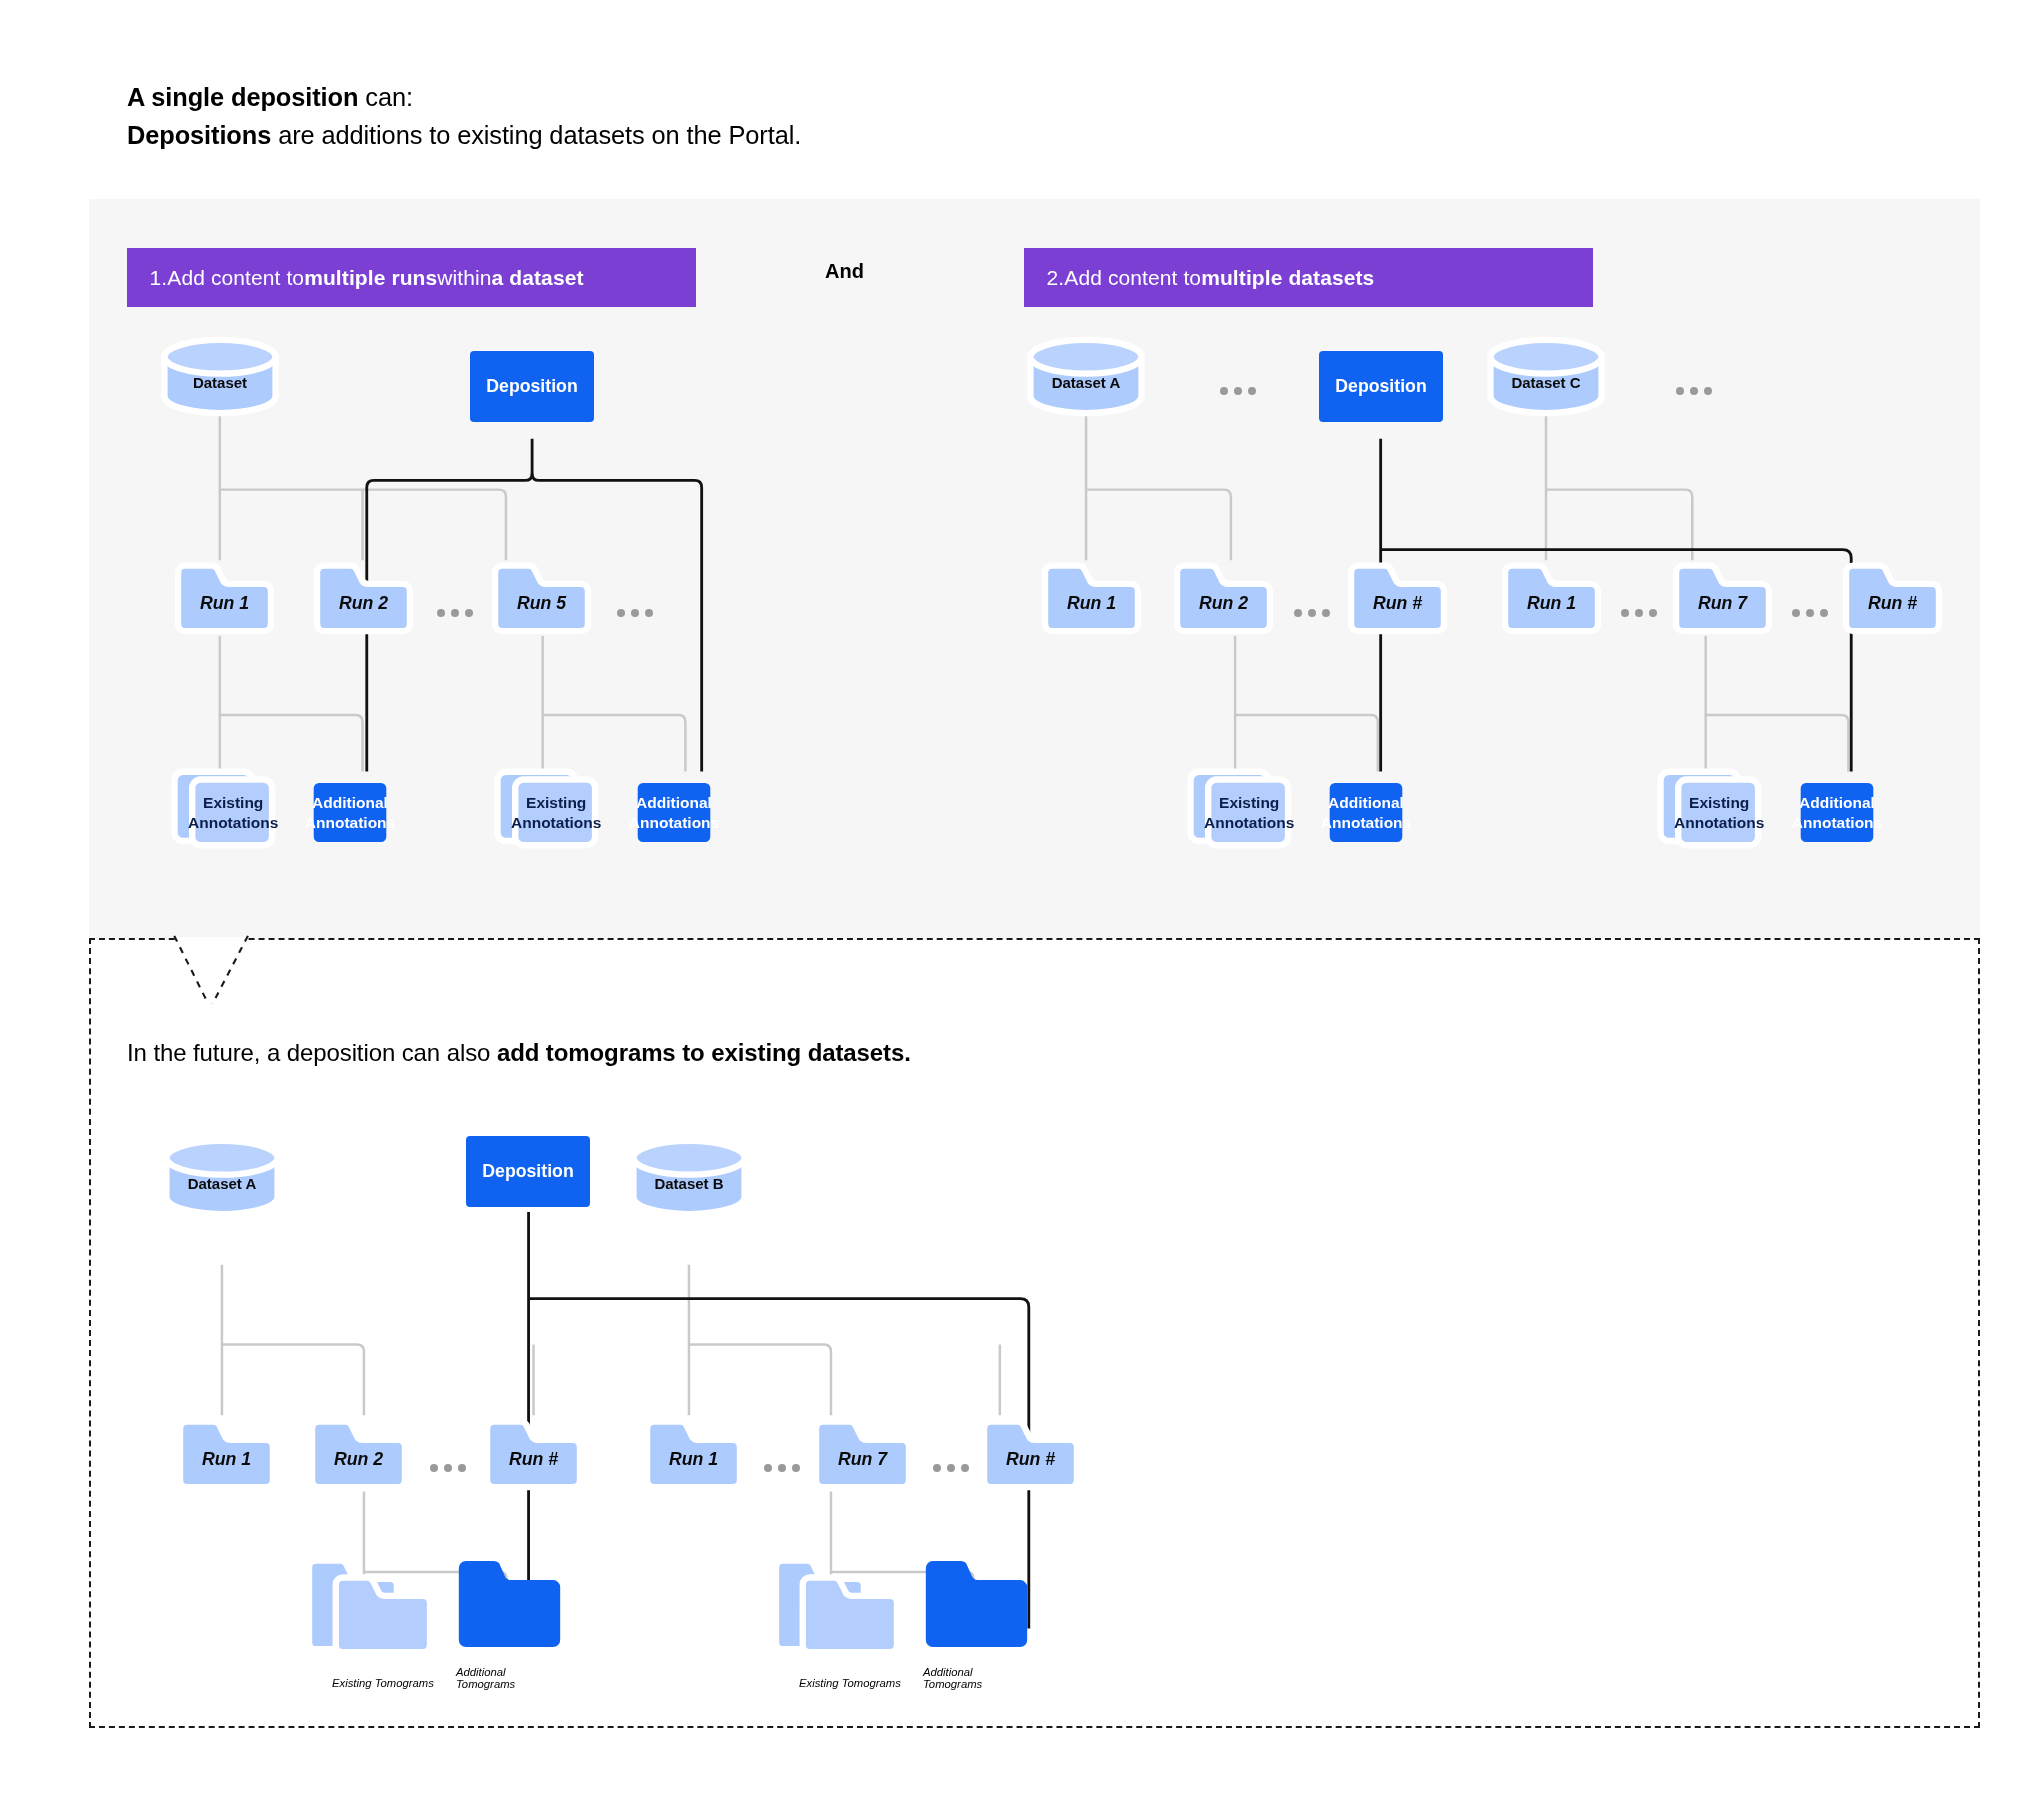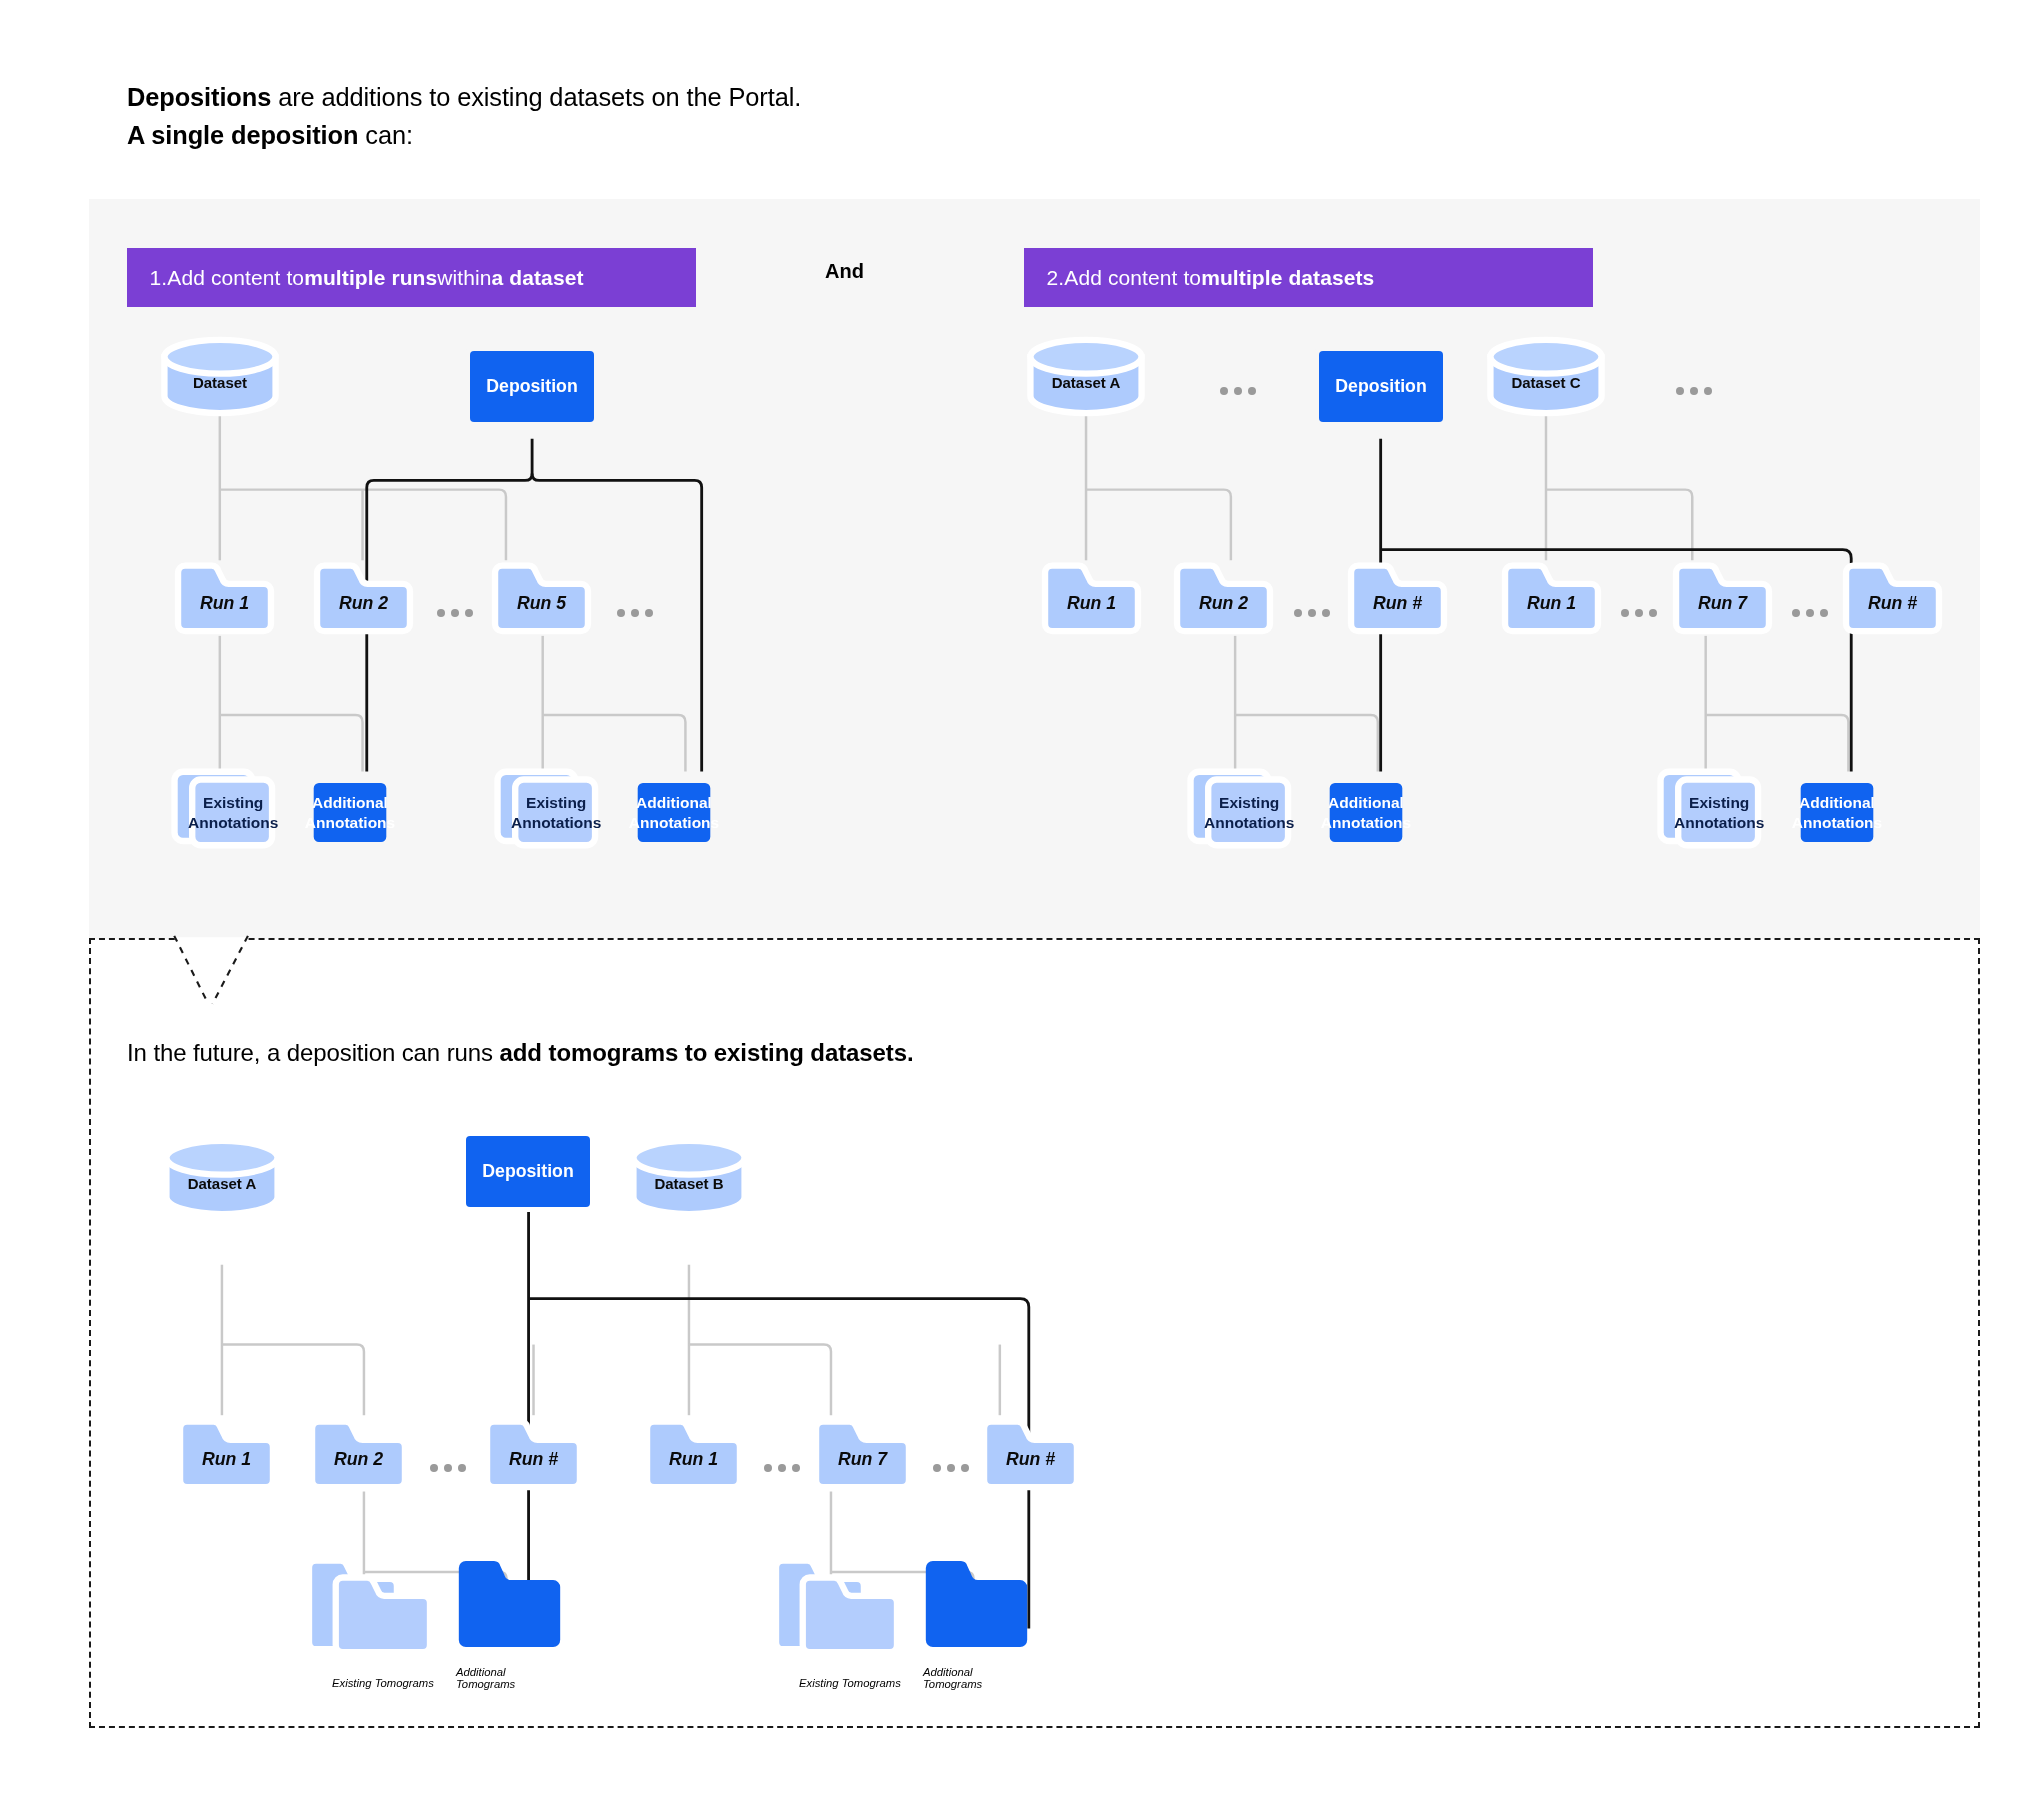--- a/index.html
+++ b/index.html
@@ -146,24 +146,24 @@
 <div id="dashed-panel"></div>
 
 <svg id="notch" viewBox="0 0 120 110">
   <path d="M 6 6 L 54 102 L 62 102 L 110 6" fill="#ffffff" stroke="none"></path>
   <path d="M 6 4 L 54 100" fill="none" stroke="#1a1a1a" stroke-width="3" stroke-dasharray="9 9"></path>
   <path d="M 110 4 L 60 100" fill="none" stroke="#1a1a1a" stroke-width="3" stroke-dasharray="9 9"></path>
 </svg>
 
 <div id="intro">
   <div>
+    <b>A single deposition</b><span> can:</span>
+  </div>
+  <div>
     <b>Depositions</b><span> are additions to existing datasets on the Portal.</span>
-  </div>
-  <div>
-    <b>A single deposition</b><span> can:</span>
   </div>
 </div>
 
 <div class="banner" id="banner-1">
   <span>1. </span>
     <span>Add content to </span>
     <b>multiple runs</b>
     <span> within </span>
     <b>a dataset</b>
 </div>
@@ -433,21 +433,21 @@
   <svg viewBox="0 0 122 103" style="width:86px;height:73px;display:block;">
       <rect x="5" y="5" width="112" height="93" rx="12" fill="#1063f0" stroke="#f6f6f6" stroke-width="9"></rect>
     </svg>
   <div class="clabel">
     <span>Additional</span>
     <span>Annotations</span>
   </div>
 </div>
 
 <div id="future-text">
-  <span>In the future, a deposition can runs </span><b>add tomograms to existing datasets.</b>
+  <span>In the future, a deposition can also </span><b>add tomograms to existing datasets.</b>
 </div>
 
 <div class="cyl" style="left:159px; top:1136px; width:126px; height:83px;">
   <svg viewBox="0 0 178 118" style="width:126px;height:83px;display:block;">
     <path d="M 10 31 L 10 87 a 79 24 0 0 0 158 0 L 168 31 Z" fill="#aecbfd" stroke="#ffffff" stroke-width="9"></path>
     <ellipse cx="89" cy="31" rx="79" ry="24" fill="#b9d3fe" stroke="#ffffff" stroke-width="9"></ellipse>
   </svg>
   <div class="label">Dataset A</div>
 </div>
 

